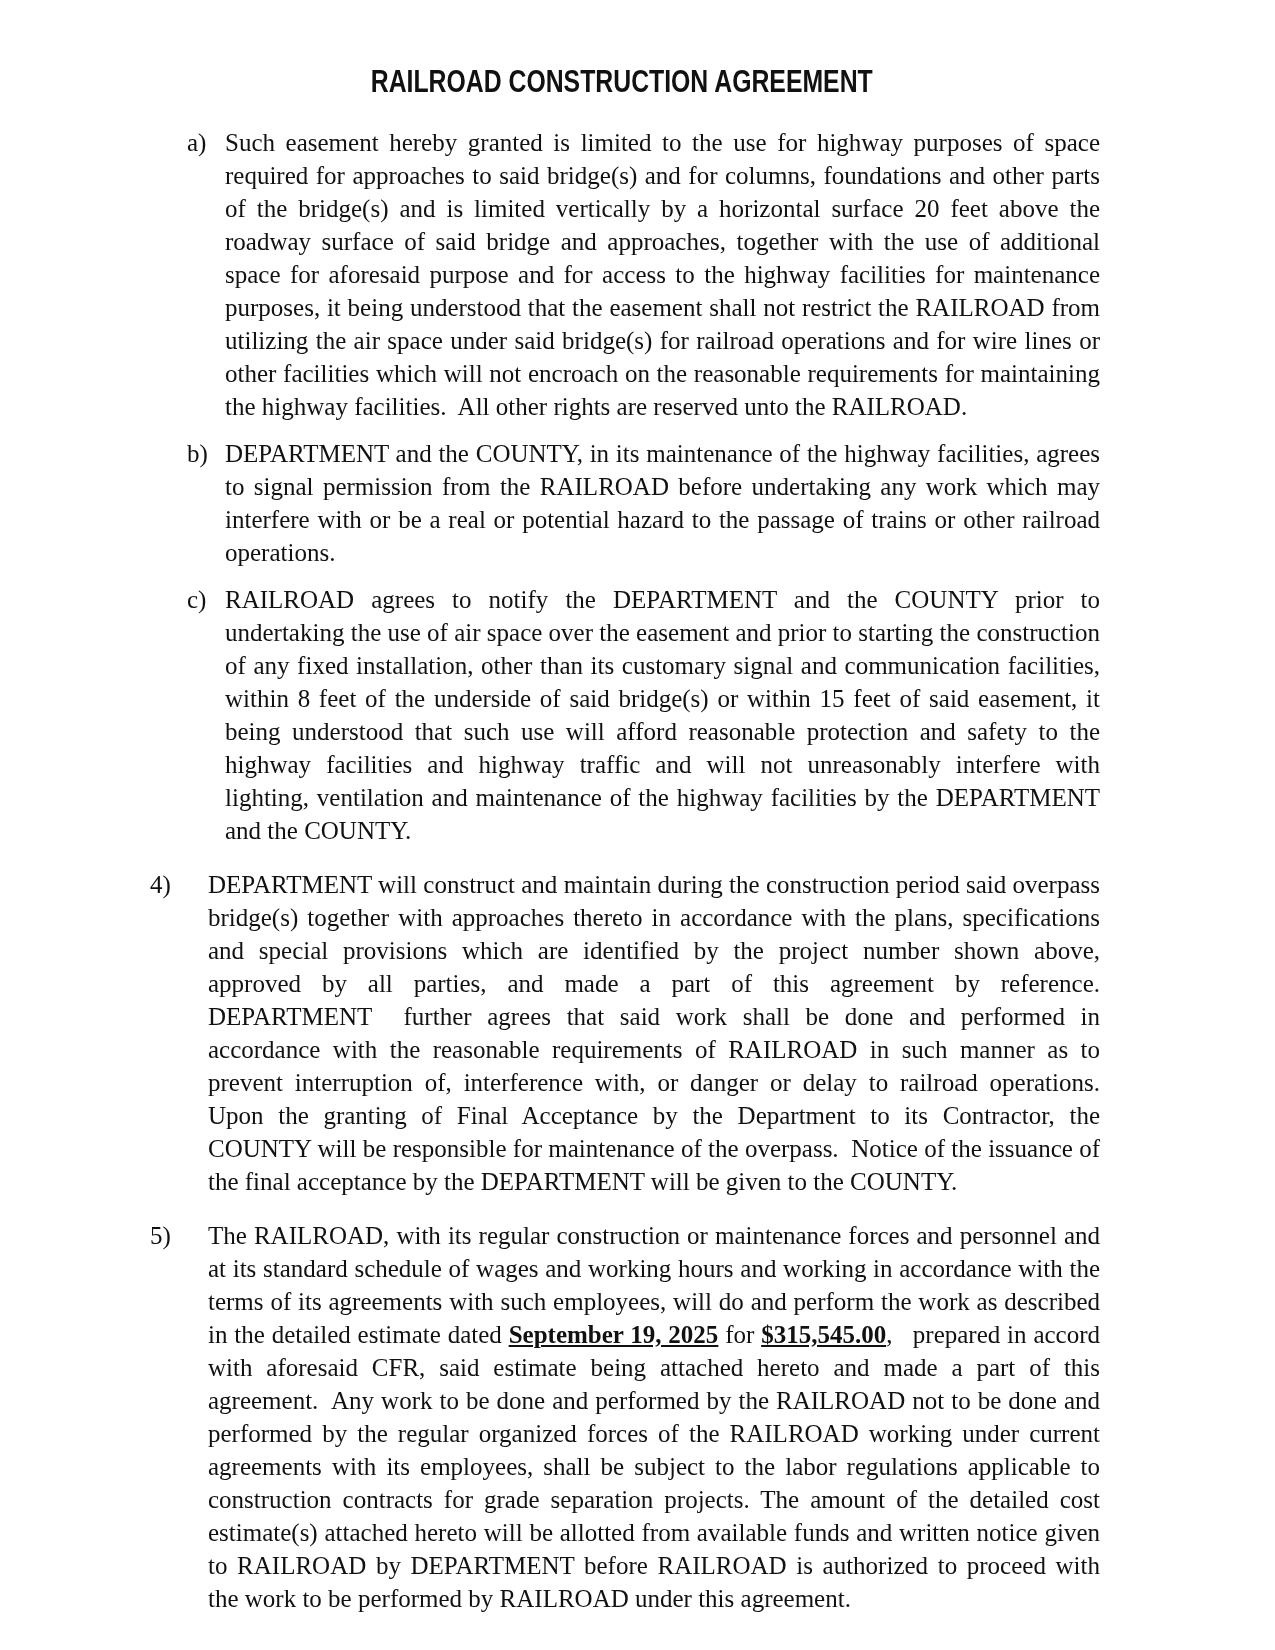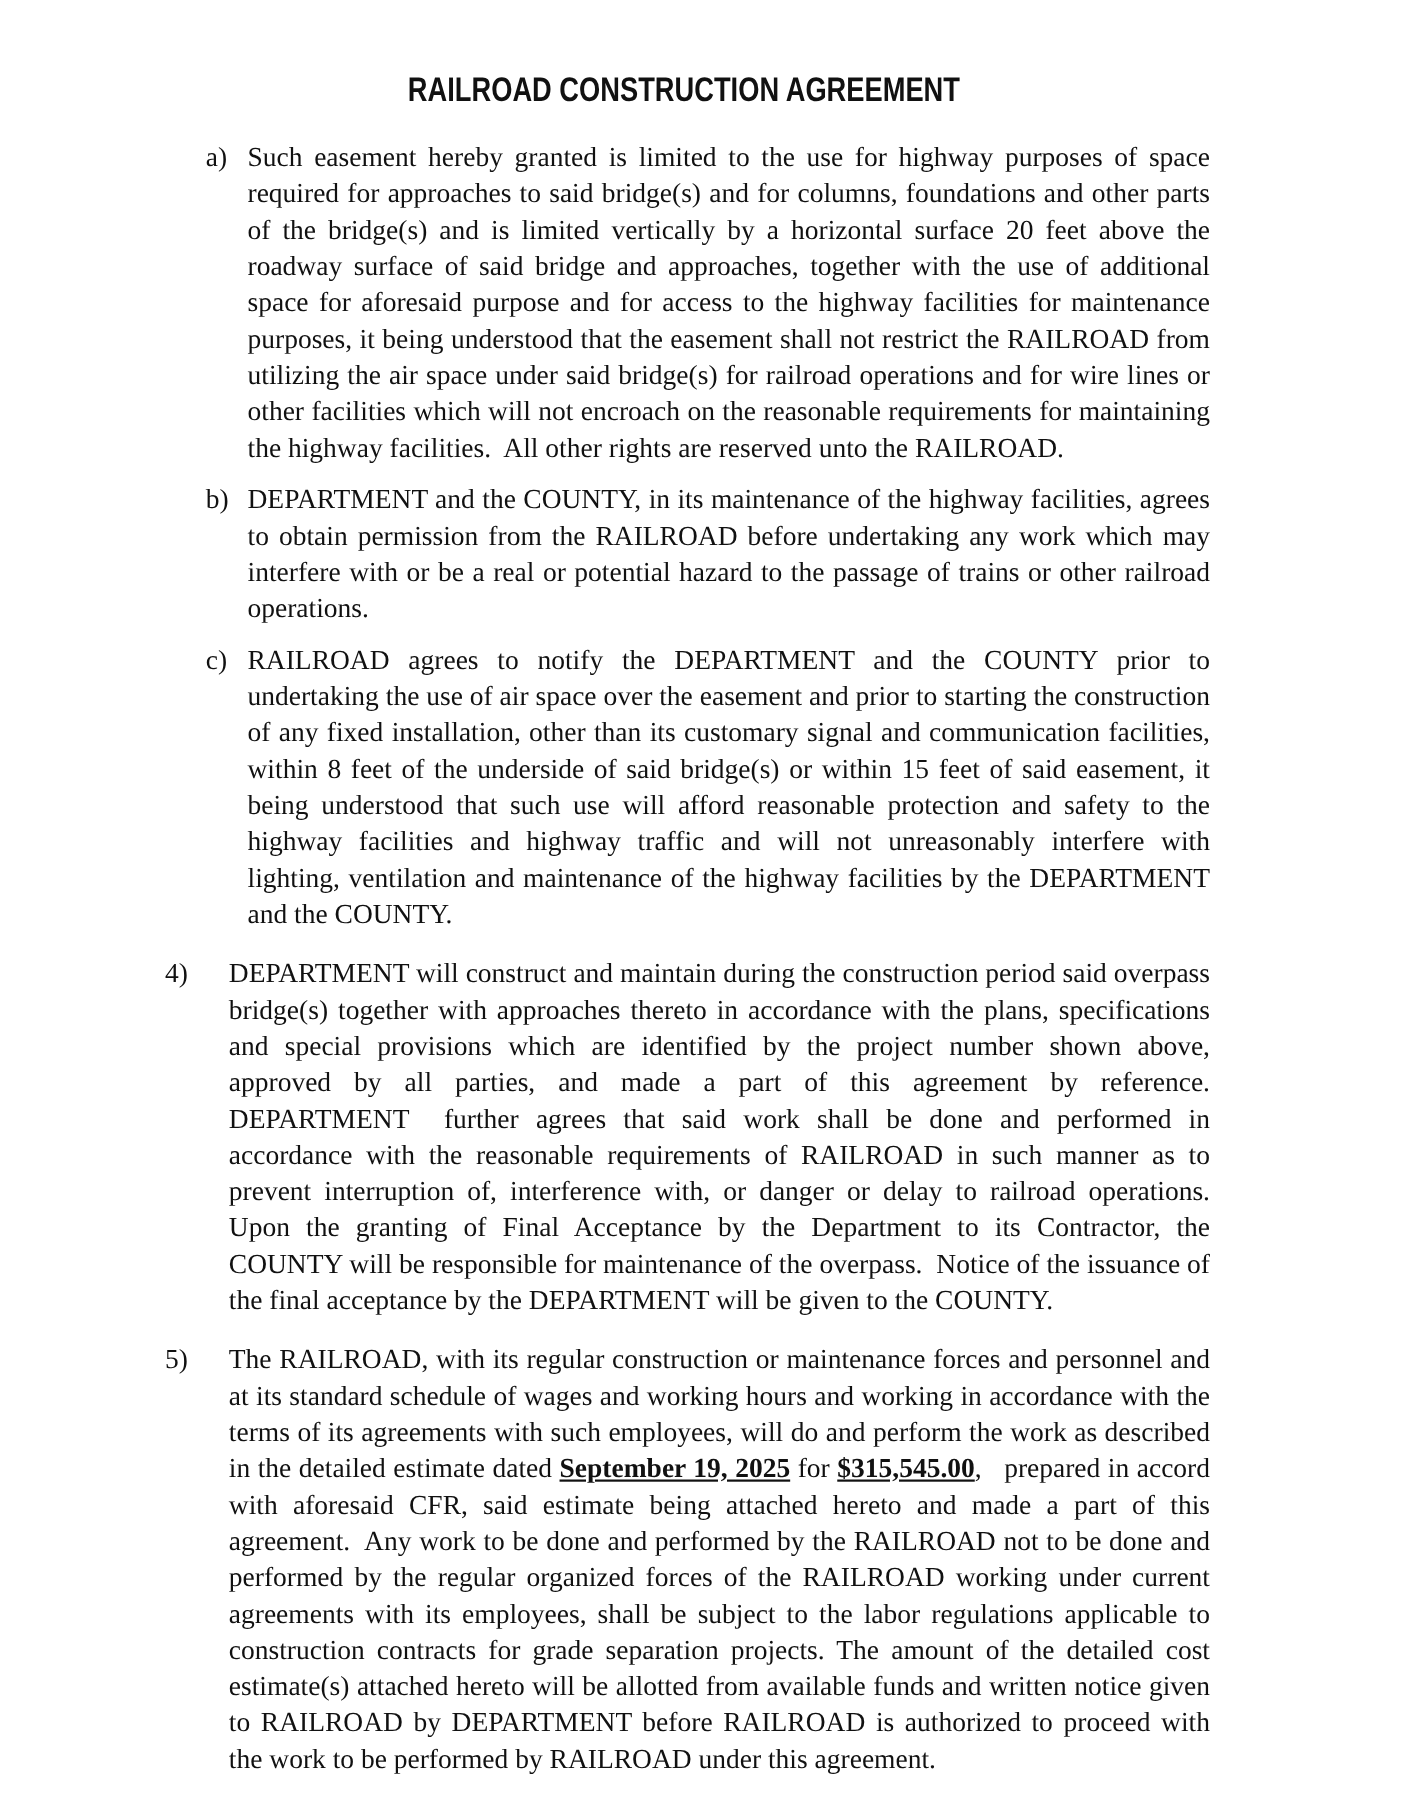--- a/index.html
+++ b/index.html
@@ -59,21 +59,21 @@
     <span class="title">RAILROAD CONSTRUCTION AGREEMENT</span>
   </div>
 
   <div class="clause lettered">
     <span class="label">a)</span>
     <p class="text">Such easement hereby granted is limited to the use for highway purposes of space required for approaches to said bridge(s) and for columns, foundations and other parts of the bridge(s) and is limited vertically by a horizontal surface 20 feet above the roadway surface of said bridge and approaches, together with the use of additional space for aforesaid purpose and for access to the highway facilities for maintenance purposes, it being understood that the easement shall not restrict the RAILROAD from utilizing the air space under said bridge(s) for railroad operations and for wire lines or other facilities which will not encroach on the reasonable requirements for maintaining the highway facilities.&nbsp; All other rights are reserved unto the RAILROAD.</p>
   </div>
 
   <div class="clause lettered">
     <span class="label">b)</span>
-    <p class="text">DEPARTMENT and the COUNTY, in its maintenance of the highway facilities, agrees to obtain permission from the RAILROAD before undertaking any work which may interfere with or be a real or potential hazard to the passage of trains or other railroad operations.</p>
+    <p class="text">DEPARTMENT and the COUNTY, in its maintenance of the highway facilities, agrees to signal permission from the RAILROAD before undertaking any work which may interfere with or be a real or potential hazard to the passage of trains or other railroad operations.</p>
   </div>
 
   <div class="clause lettered">
     <span class="label">c)</span>
     <p class="text">RAILROAD agrees to notify the DEPARTMENT and the COUNTY prior to undertaking the use of air space over the easement and prior to starting the construction of any fixed installation, other than its customary signal and communication facilities, within 8 feet of the underside of said bridge(s) or within 15 feet of said easement, it being understood that such use will afford reasonable protection and safety to the highway facilities and highway traffic and will not unreasonably interfere with lighting, ventilation and maintenance of the highway facilities by the DEPARTMENT and the COUNTY.</p>
   </div>
 
   <div class="clause numbered">
     <span class="label">4)</span>
     <p class="text">DEPARTMENT will construct and maintain during the construction period said overpass bridge(s) together with approaches thereto in accordance with the plans, specifications and special provisions which are identified by the project number shown above, approved by all parties, and made a part of this agreement by reference. DEPARTMENT&nbsp; further agrees that said work shall be done and performed in accordance with the reasonable requirements of RAILROAD in such manner as to prevent interruption of, interference with, or danger or delay to railroad operations. Upon the granting of Final Acceptance by the Department to its Contractor, the COUNTY will be responsible for maintenance of the overpass.&nbsp; Notice of the issuance of the final acceptance by the DEPARTMENT will be given to the COUNTY.</p>

